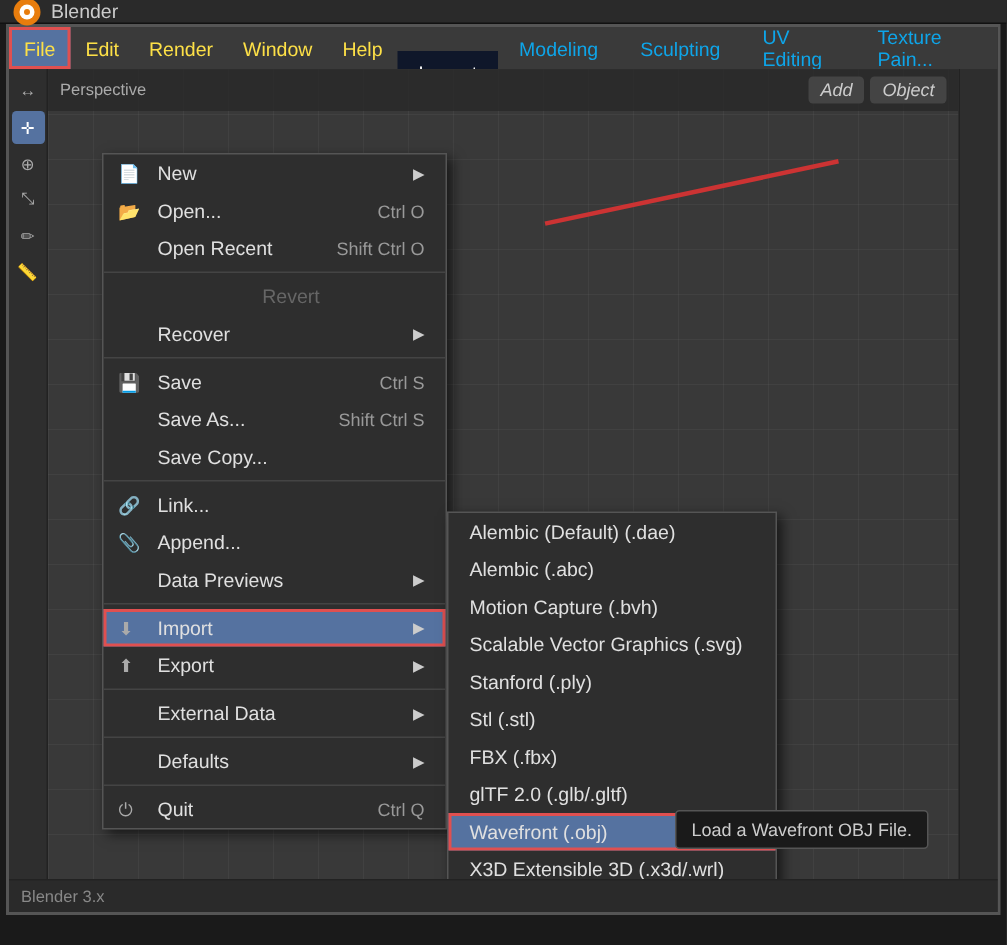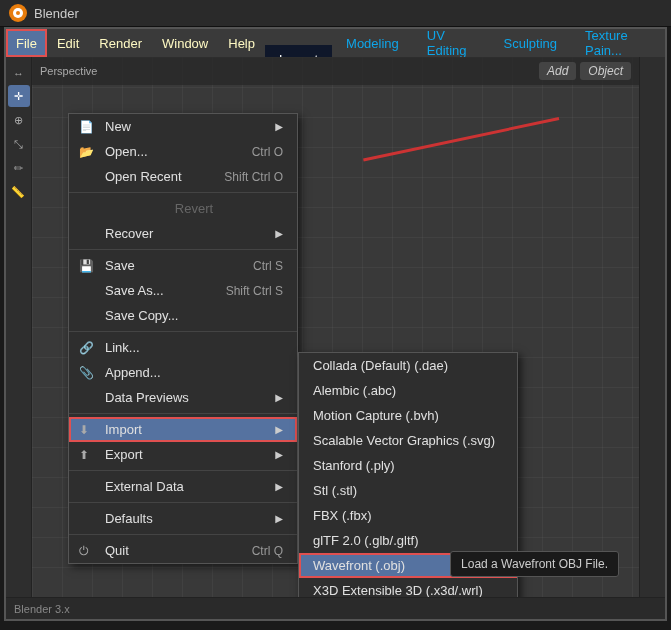--- a/index.html
+++ b/index.html
@@ -9,21 +9,21 @@
       background: #1a1a1a;
       font-family: 'Segoe UI', Arial, sans-serif;
       font-size: 13px;
       color: #e0e0e0;
       overflow: hidden;
     }
 
     
     .title-bar {
       background: #2a2a2a;
-      height: 27px;
+      height: 16px;
       display: flex;
       align-items: center;
       padding: 0 8px;
       gap: 6px;
       border-bottom: 1px solid #111;
     }
     .blender-logo {
       width: 20px;
       height: 20px;
     }
@@ -37,21 +37,21 @@
       background: #3a3a3a;
       height: 28px;
       display: flex;
       align-items: center;
       flex-shrink: 0;
     }
     .menu-item {
       padding: 4px 10px;
       cursor: pointer;
       font-size: 13px;
-      color: #fef9c3;
+      color: #fde047;
       height: 100%;
       display: flex;
       align-items: center;
     }
     .menu-item.file-active {
       background: #5572a0;
       outline: 2px solid #e05050;
       outline-offset: -2px;
     }
     .ws-tab {
@@ -278,22 +278,22 @@
   <div class="menu-bar">
     <div class="menu-item file-active">File</div>
     <div class="menu-item">Edit</div>
     <div class="menu-item">Render</div>
     <div class="menu-item">Window</div>
     <div class="menu-item">Help</div>
 
     <div style="margin-left: auto; display: flex; height: 100%;">
       <div class="ws-tab active">Layout</div>
       <div class="ws-tab">Modeling</div>
+      <div class="ws-tab">Sculpting</div>
       <div class="ws-tab">UV Editing</div>
-      <div class="ws-tab">Sculpting</div>
       <div class="ws-tab">Texture Pain...</div>
     </div>
   </div>
 
   <div class="content-area">
 
     <div class="left-sidebar">
       <div class="sidebar-icon">↔</div>
       <div class="sidebar-icon active">✛</div>
       <div class="sidebar-icon">⊕</div>
@@ -404,21 +404,21 @@
 
         <div class="file-menu-item">
           <span class="file-menu-icon">⏻</span>
           <span>Quit</span>
           <span class="shortcut">Ctrl Q</span>
         </div>
       </div>
 
       <div class="import-submenu">
         <div class="import-submenu-item">
-          <span>Collada (Default) (.dae)</span>
+          <span>Alembic (Default) (.dae)</span>
         </div>
         <div class="import-submenu-item">
           <span>Alembic (.abc)</span>
         </div>
         <div class="import-submenu-item">
           <span>Motion Capture (.bvh)</span>
         </div>
         <div class="import-submenu-item">
           <span>Scalable Vector Graphics (.svg)</span>
         </div>

